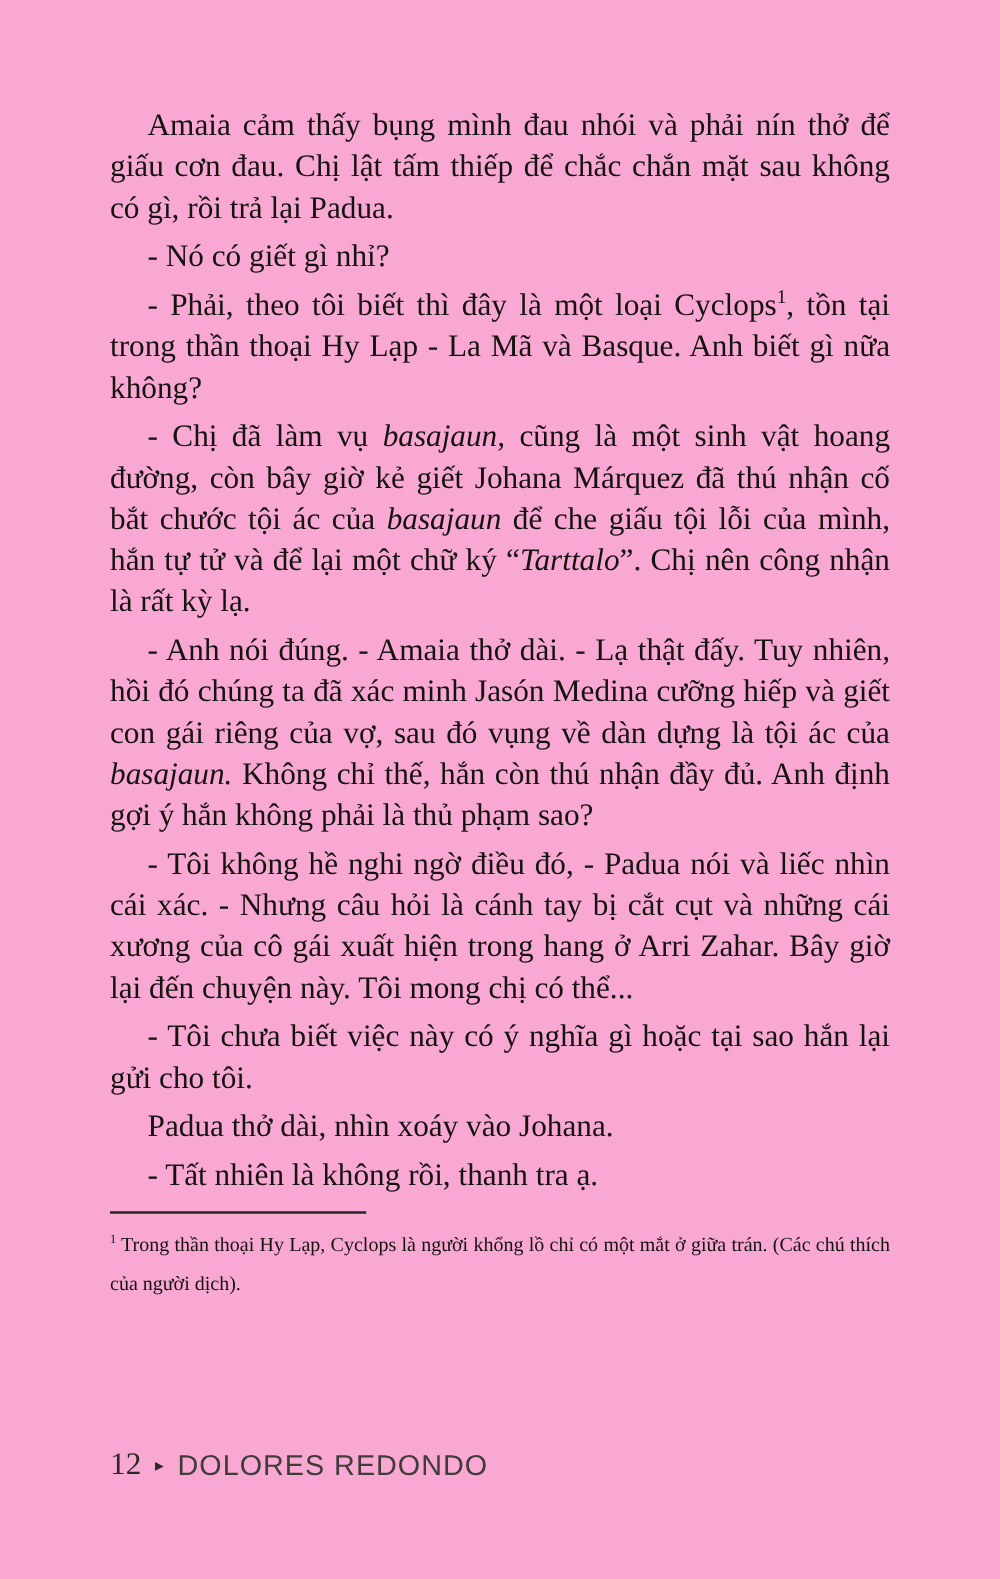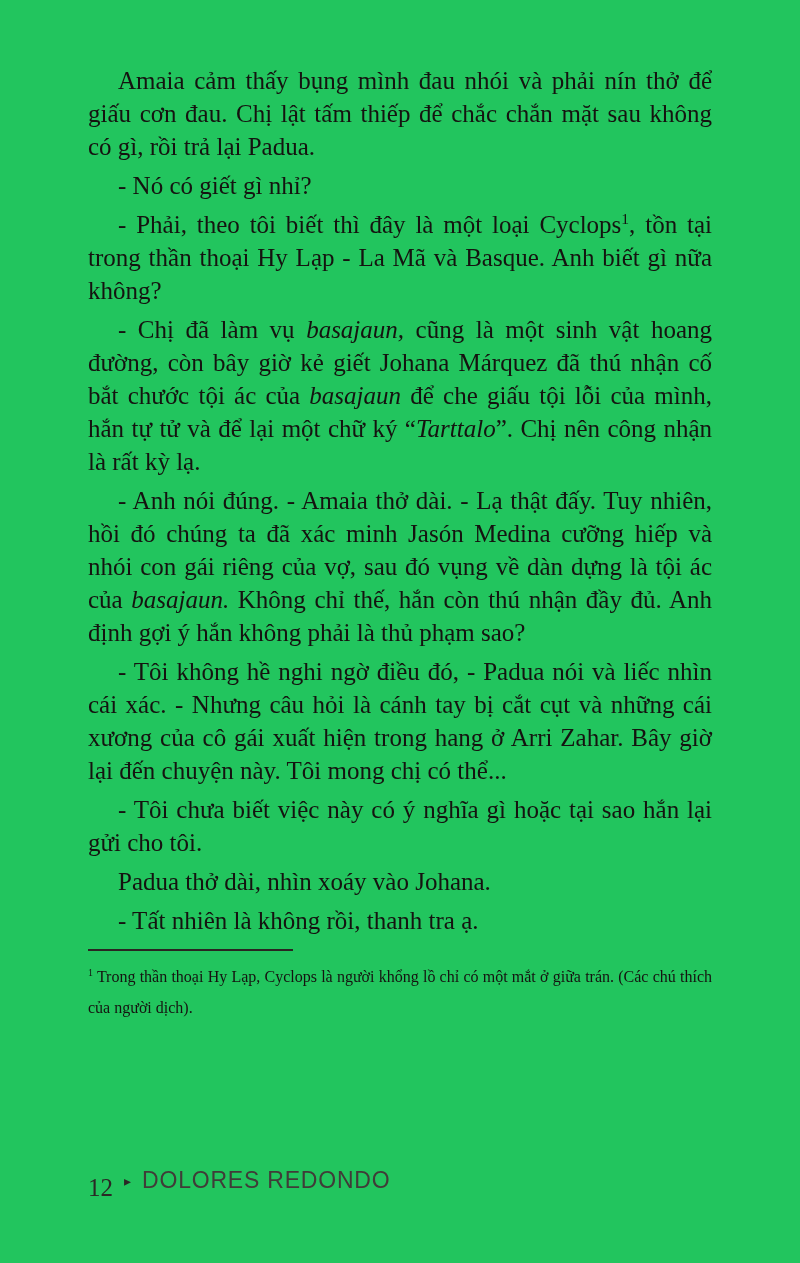--- a/index.html
+++ b/index.html
@@ -4,25 +4,25 @@
 <style>
   html, body {
     margin: 0;
     padding: 0;
     background: #ffffff;
   }
   .page {
     position: relative;
     width: 800px;
     height: 1263px;
-    background: #22c55e;
+    background: #f9a8d4;
     color: #151310;
     font-family: "Liberation Serif", "DejaVu Serif", serif;
     box-sizing: border-box;
-    padding: 64px 88px 0 88px;
+    padding: 84px 88px 0 88px;
     overflow: hidden;
   }
   .body-text {
     font-size: 25px;
     line-height: 33px;
     text-align: justify;
     text-justify: inter-word;
   }
   .body-text p.para {
     margin: 0 0 6px 0;
@@ -53,21 +53,20 @@
     top: 1158px;
     display: flex;
     align-items: center;
     gap: 11px;
     white-space: nowrap;
   }
   .page-number {
     font-family: "Liberation Serif", "DejaVu Serif", serif;
     font-size: 25px;
     color: #2b2825;
-    margin-top: 16px;
   }
   .marker-icon {
     font-size: 14px;
     color: #2b2825;
     transform: translateY(1px);
   }
   .running-title {
     font-family: Liberation Sans, sans-serif;
     font-size: 23px;
     letter-spacing: 0.8px;
@@ -78,21 +77,21 @@
 </head>
 <body>
 
 <div class="page">
 
   <main class="body-text">
       <p class="para"><span>Amaia cảm thấy bụng mình đau nhói và phải nín thở để giấu cơn đau. Chị lật tấm thiếp để chắc chắn mặt sau không có gì, rồi trả lại Padua.</span></p>
       <p class="para"><span>- Nó có giết gì nhỉ?</span></p>
       <p class="para"><span>- Phải, theo tôi biết thì đây là một loại Cyclops</span><sup class="fn-ref">1</sup><span>, tồn tại trong thần thoại Hy Lạp - La Mã và Basque. Anh biết gì nữa không?</span></p>
       <p class="para"><span>- Chị đã làm vụ </span><em>basajaun,</em><span> cũng là một sinh vật hoang đường, còn bây giờ kẻ giết Johana Márquez đã thú nhận cố bắt chước tội ác của </span><em>basajaun</em><span> để che giấu tội lỗi của mình, hắn tự tử và để lại một chữ ký “</span><em>Tarttalo</em><span>”. Chị nên công nhận là rất kỳ lạ.</span></p>
-      <p class="para"><span>- Anh nói đúng. - Amaia thở dài. - Lạ thật đấy. Tuy nhiên, hồi đó chúng ta đã xác minh Jasón Medina cưỡng hiếp và nhói con gái riêng của vợ, sau đó vụng về dàn dựng là tội ác của </span><em>basajaun.</em><span> Không chỉ thế, hắn còn thú nhận đầy đủ. Anh định gợi ý hắn không phải là thủ phạm sao?</span></p>
+      <p class="para"><span>- Anh nói đúng. - Amaia thở dài. - Lạ thật đấy. Tuy nhiên, hồi đó chúng ta đã xác minh Jasón Medina cưỡng hiếp và giết con gái riêng của vợ, sau đó vụng về dàn dựng là tội ác của </span><em>basajaun.</em><span> Không chỉ thế, hắn còn thú nhận đầy đủ. Anh định gợi ý hắn không phải là thủ phạm sao?</span></p>
       <p class="para"><span>- Tôi không hề nghi ngờ điều đó, - Padua nói và liếc nhìn cái xác. - Nhưng câu hỏi là cánh tay bị cắt cụt và những cái xương của cô gái xuất hiện trong hang ở Arri Zahar. Bây giờ lại đến chuyện này. Tôi mong chị có thể...</span></p>
       <p class="para"><span>- Tôi chưa biết việc này có ý nghĩa gì hoặc tại sao hắn lại gửi cho tôi.</span></p>
       <p class="para"><span>Padua thở dài, nhìn xoáy vào Johana.</span></p>
       <p class="para"><span>- Tất nhiên là không rồi, thanh tra ạ.</span></p>
     </main>
 
   <div class="footnote-divider"></div>
 
   <div class="footnote"><sup class="fn-ref">1</sup><span> Trong thần thoại Hy Lạp, Cyclops là người khổng lồ chỉ có một mắt ở giữa trán. (Các chú thích của người dịch).</span></div>
 

